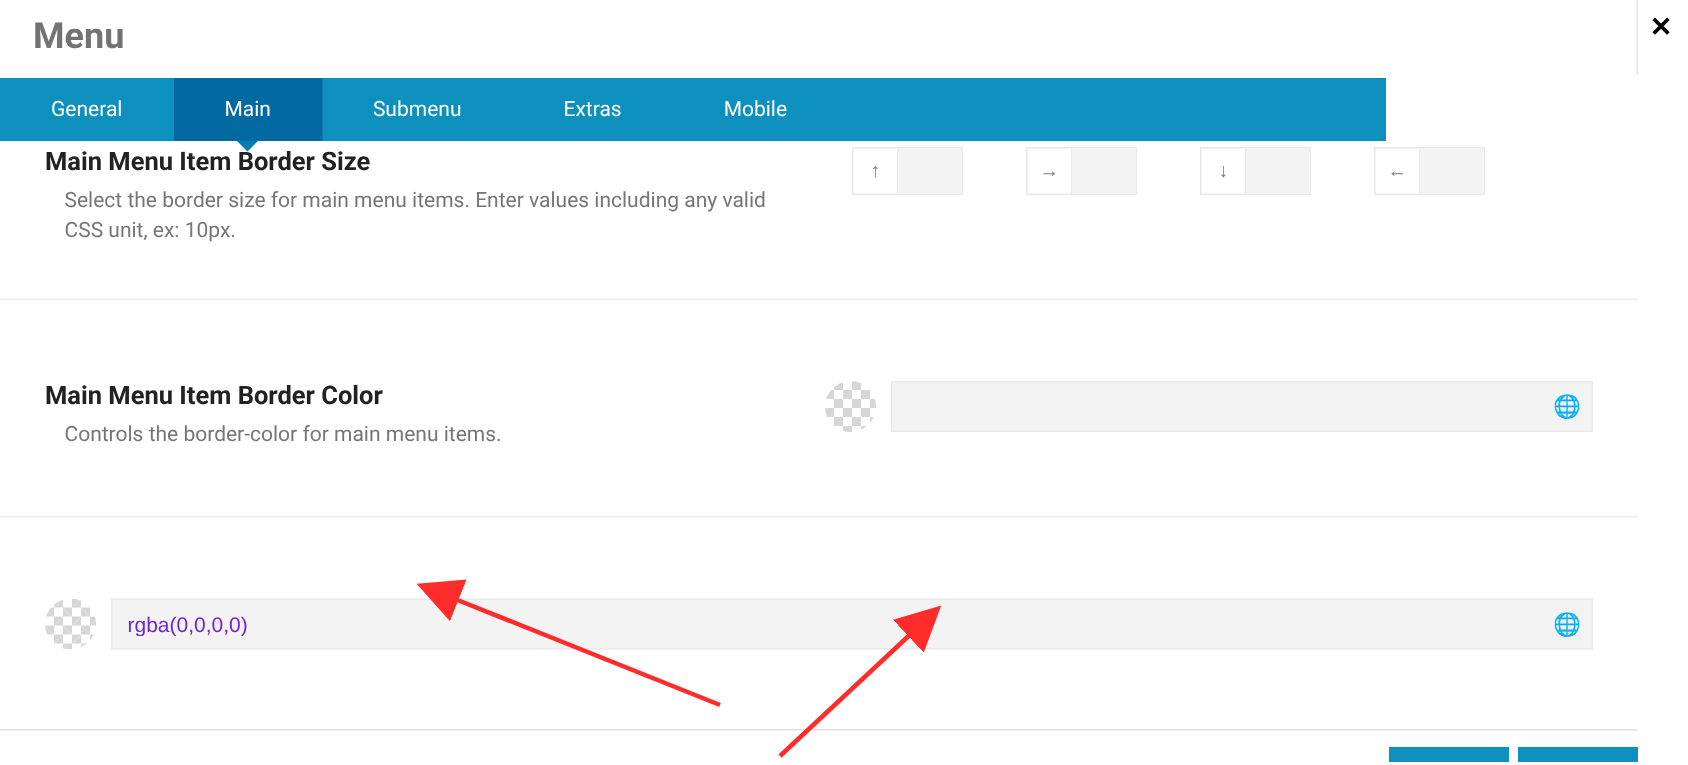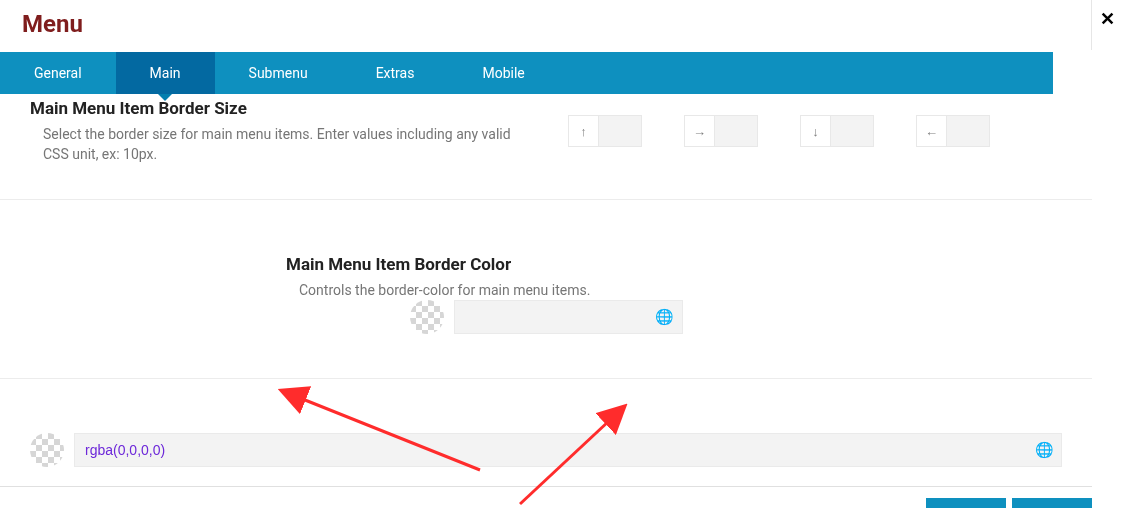--- a/index.html
+++ b/index.html
@@ -15,21 +15,21 @@
   .header {
     display: flex;
     align-items: flex-start;
     justify-content: space-between;
     padding: 10px 22px 14px;
     position: relative;
   }
   .header h1 {
     font-size: 24px;
     font-weight: 700;
-    color: #7f1d1d;
+    color: #737373;
   }
   .close-x {
     position: absolute;
     top: 6px;
     right: 6px;
     font-size: 18px;
     font-weight: 700;
     color: #000;
     cursor: pointer;
     padding: 4px;
@@ -41,21 +41,21 @@
     right: 33px;
     width: 1px;
     height: 50px;
     background: #e6e6e6;
   }
   .tabs {
     display: flex;
     background: #0e90bf;
     height: 42px;
     align-items: stretch;
-    width: 1053px;
+    width: 924px;
   }
   .tab {
     color: #fff;
     font-size: 14px;
     padding: 0 34px;
     display: flex;
     align-items: center;
     cursor: pointer;
     position: relative;
   }
@@ -74,24 +74,23 @@
   }
   .panel {
     padding: 0;
     width: 1092px;
   }
   .row {
     display: flex;
     padding: 4px 30px 34px;
     border-bottom: 1px solid #ececec;
     position: relative;
-    align-items: center;
   }
   .row.first { padding-top: 4px; }
-  .row.mid   { padding-top: 54px; padding-bottom: 44px; flex-direction: column; }
+  .row.mid   { padding-top: 54px; padding-bottom: 44px; }
   .row.last  { padding-top: 54px; padding-bottom: 44px; border-bottom: none; }
   .left {
     width: 520px;
     padding-right: 24px;
   }
   .left h3 {
     font-size: 17px;
     font-weight: 700;
     color: #222;
     margin-bottom: 6px;

